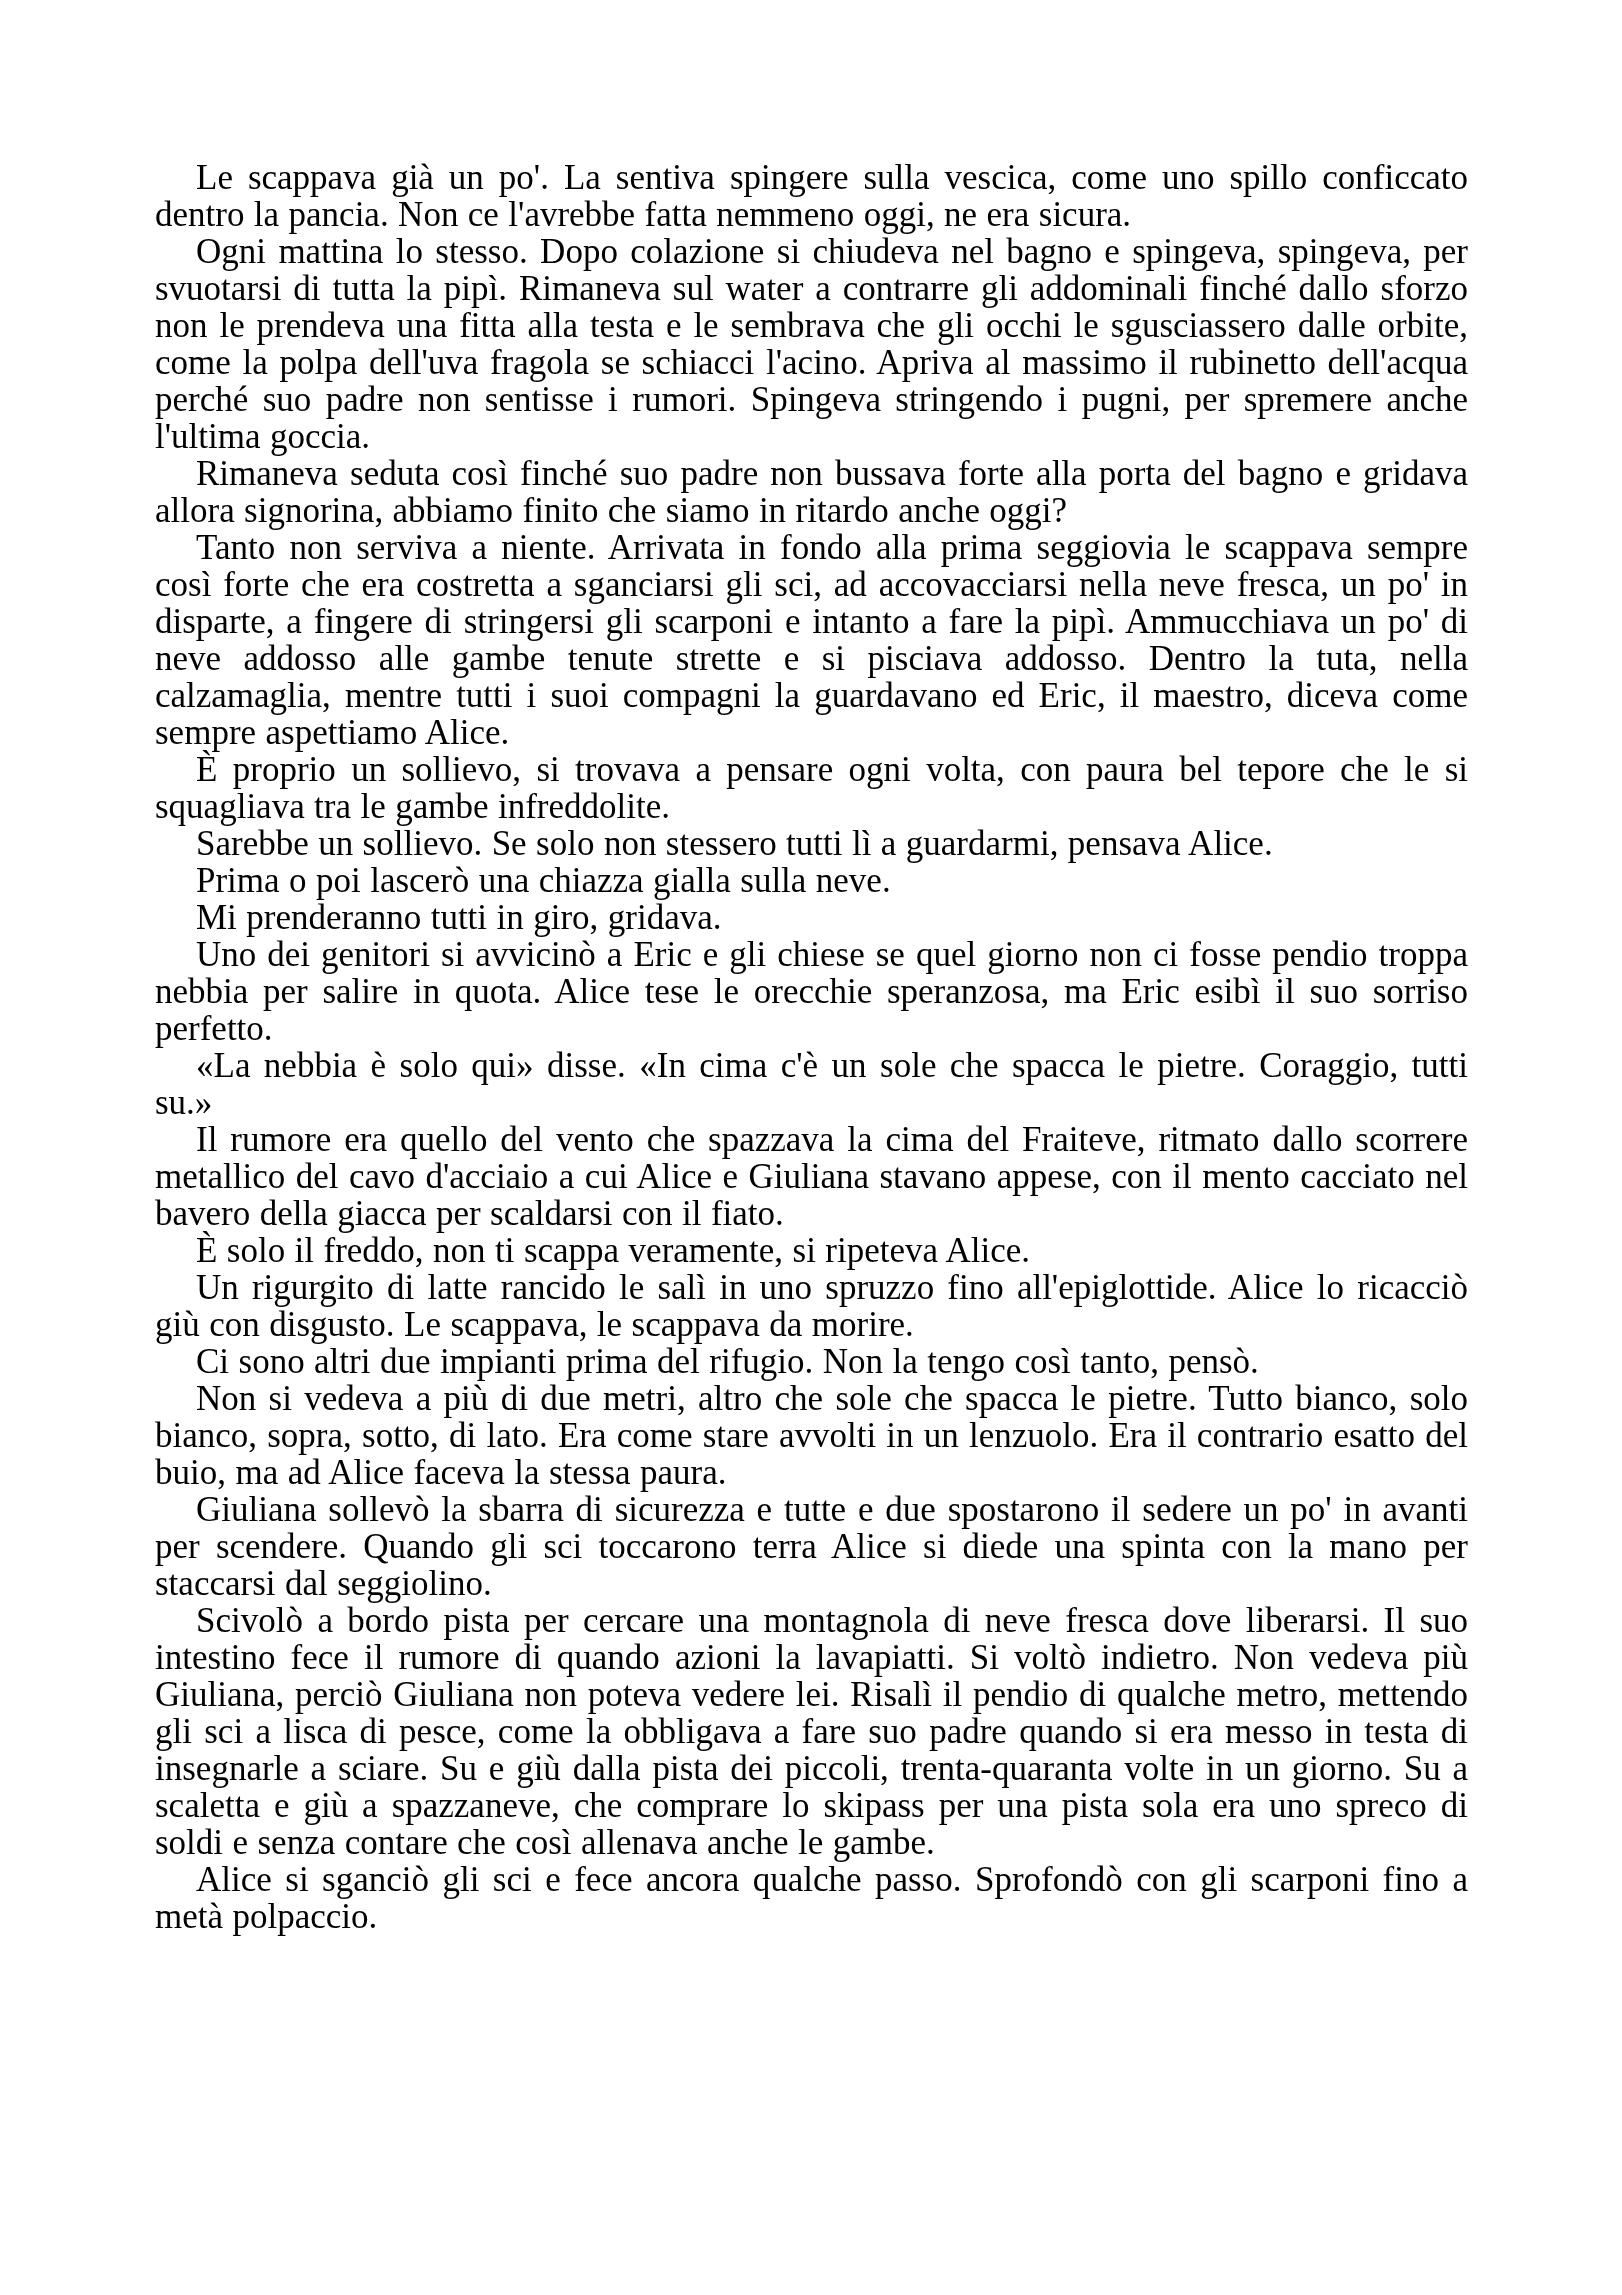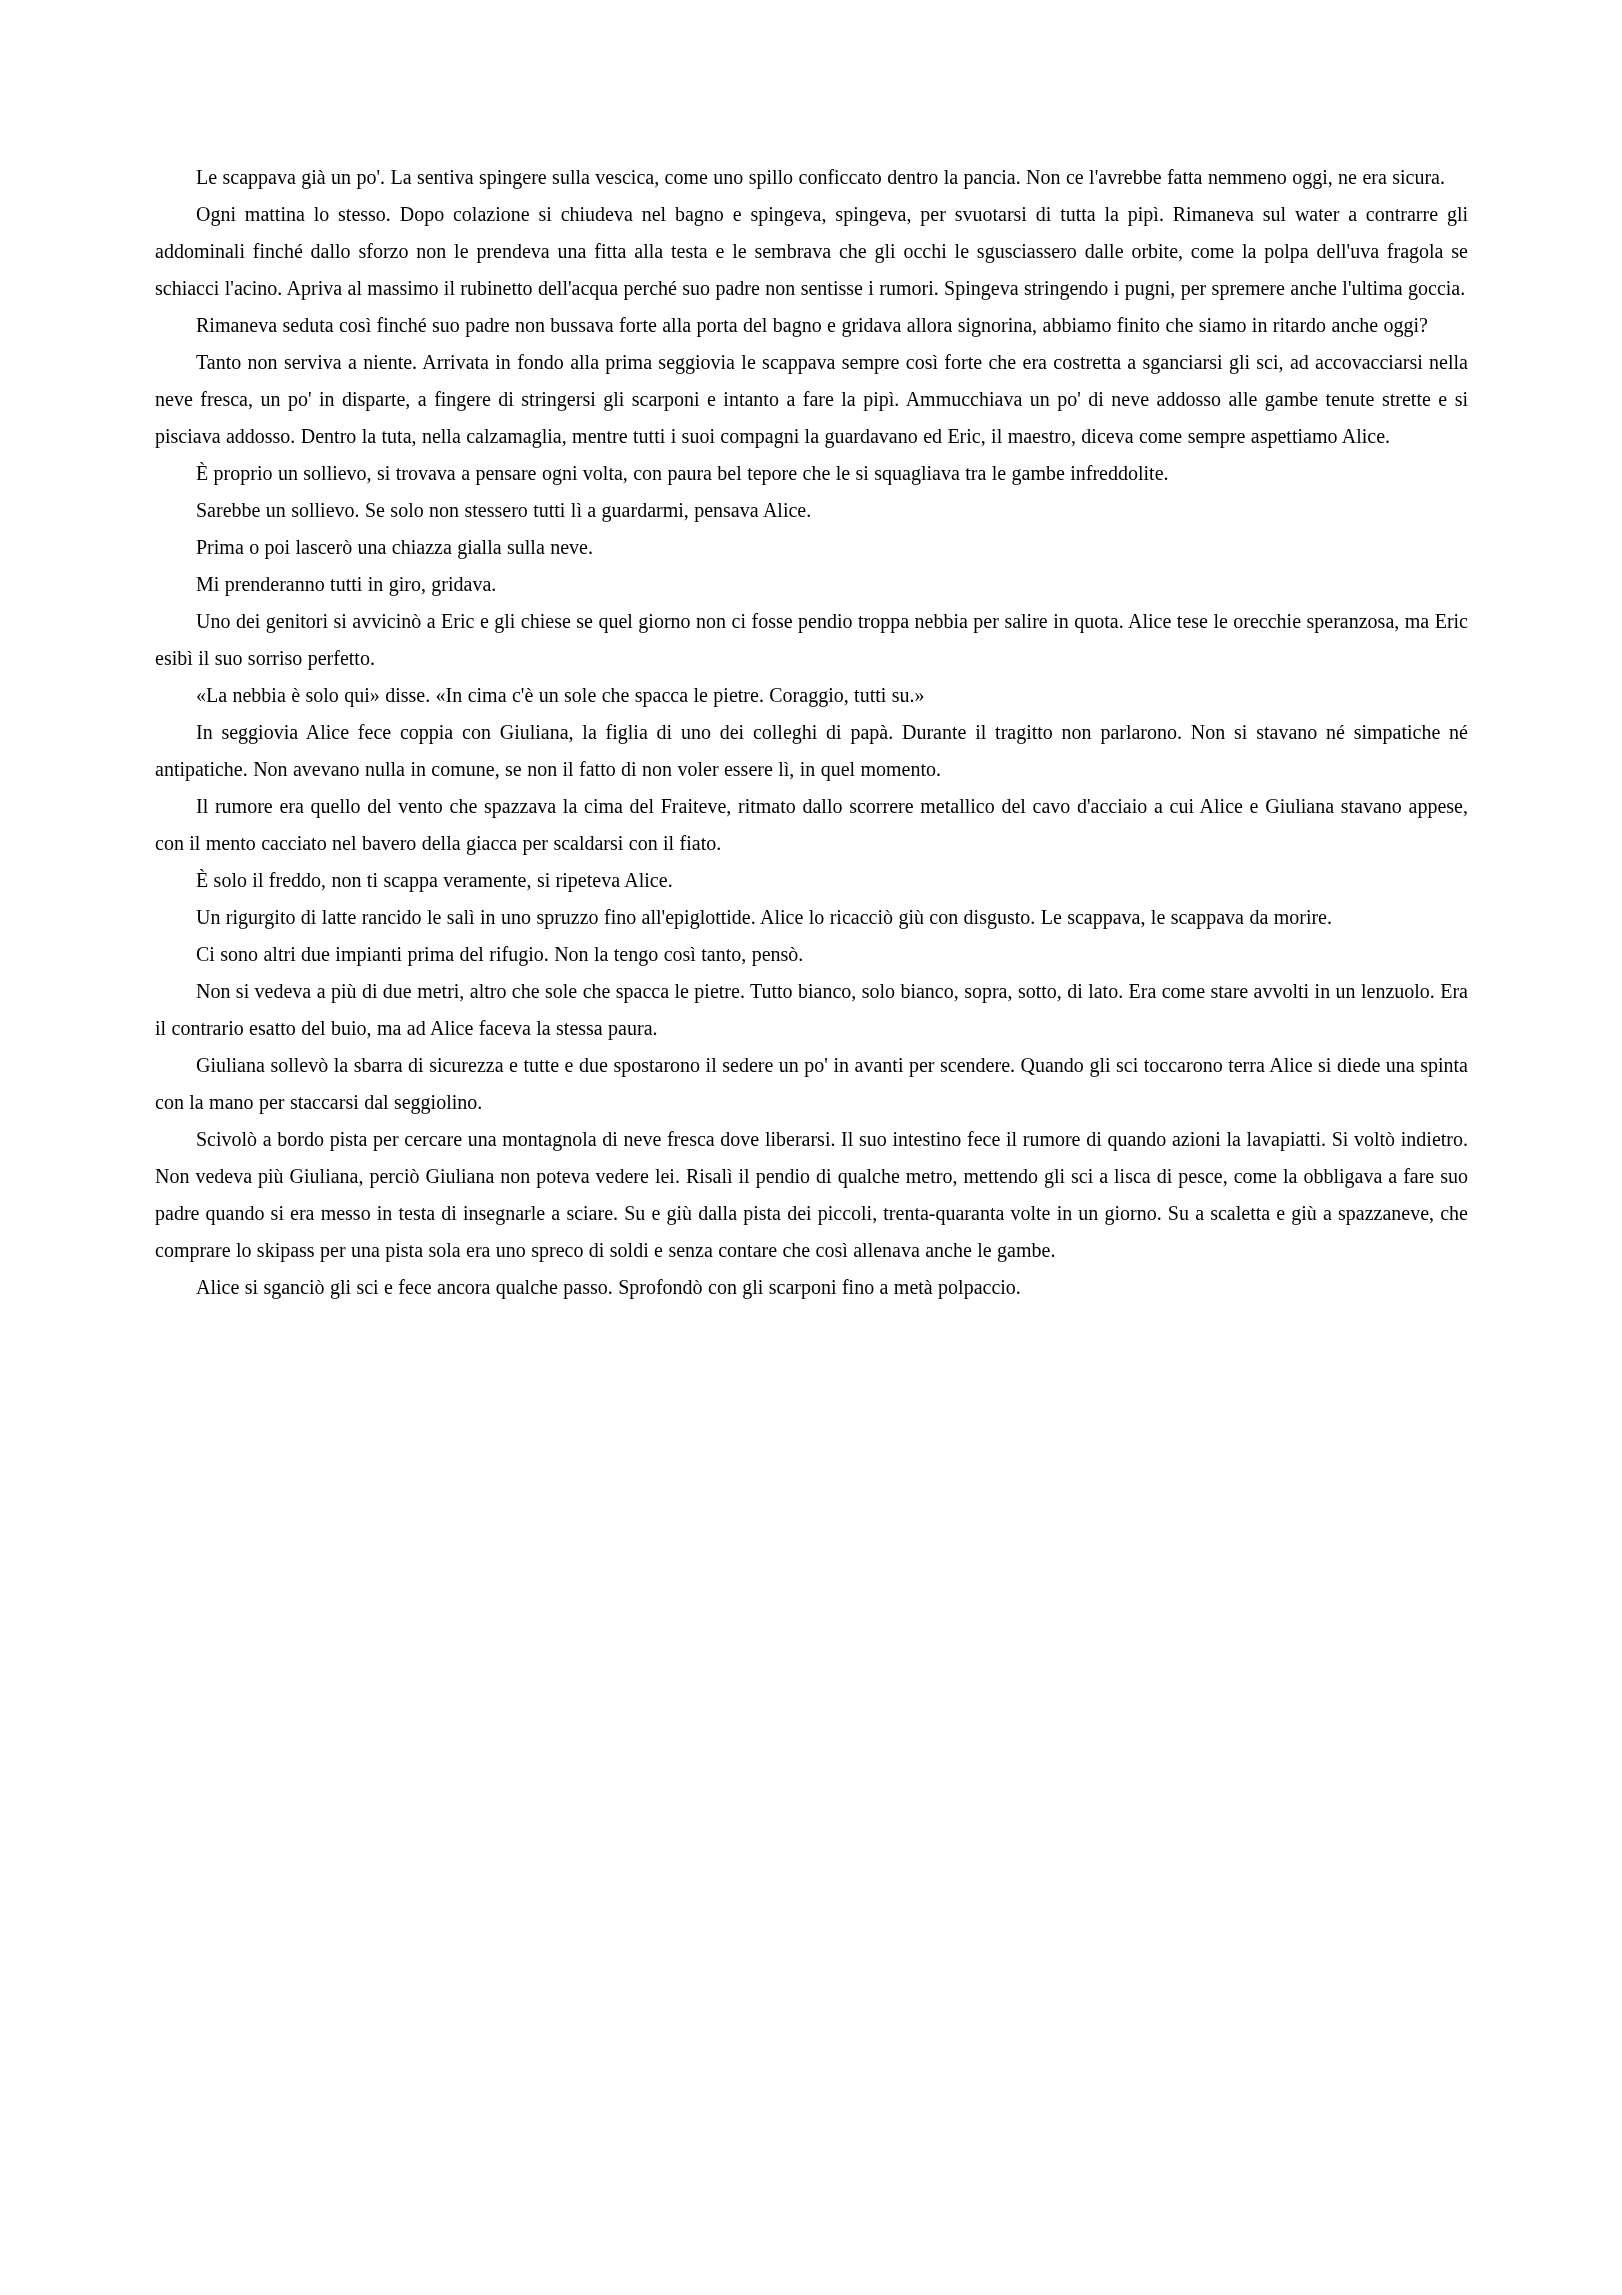--- a/index.html
+++ b/index.html
@@ -15,21 +15,21 @@
     box-sizing: border-box;
     overflow: hidden;
   }
   .text-block {
     position: absolute;
     left: 155px;
     top: 159px;
     width: 1313px;
     color: #000000;
     font-family: "Liberation Serif", serif;
-    font-size: 20px;
+    font-size: 35px;
     line-height: 37px;
   }
   .para {
     margin: 0;
     padding: 0;
     text-align: justify;
     text-indent: 41px;
     word-spacing: 0.02em;
   }
 </style>
@@ -41,21 +41,20 @@
     <p class="para">Le scappava già un po'. La sentiva spingere sulla vescica, come uno spillo conficcato dentro la pancia. Non ce l'avrebbe fatta nemmeno oggi, ne era sicura.</p>
     <p class="para">Ogni mattina lo stesso. Dopo colazione si chiudeva nel bagno e spingeva, spingeva, per svuotarsi di tutta la pipì. Rimaneva sul water a contrarre gli addominali finché dallo sforzo non le prendeva una fitta alla testa e le sembrava che gli occhi le sgusciassero dalle orbite, come la polpa dell'uva fragola se schiacci l'acino. Apriva al massimo il rubinetto dell'acqua perché suo padre non sentisse i rumori. Spingeva stringendo i pugni, per spremere anche l'ultima goccia.</p>
     <p class="para">Rimaneva seduta così finché suo padre non bussava forte alla porta del bagno e gridava allora signorina, abbiamo finito che siamo in ritardo anche oggi?</p>
     <p class="para">Tanto non serviva a niente. Arrivata in fondo alla prima seggiovia le scappava sempre così forte che era costretta a sganciarsi gli sci, ad accovacciarsi nella neve fresca, un po' in disparte, a fingere di stringersi gli scarponi e intanto a fare la pipì. Ammucchiava un po' di neve addosso alle gambe tenute strette e si pisciava addosso. Dentro la tuta, nella calzamaglia, mentre tutti i suoi compagni la guardavano ed Eric, il maestro, diceva come sempre aspettiamo Alice.</p>
     <p class="para">È proprio un sollievo, si trovava a pensare ogni volta, con paura bel tepore che le si squagliava tra le gambe infreddolite.</p>
     <p class="para">Sarebbe un sollievo. Se solo non stessero tutti lì a guardarmi, pensava Alice.</p>
     <p class="para">Prima o poi lascerò una chiazza gialla sulla neve.</p>
     <p class="para">Mi prenderanno tutti in giro, gridava.</p>
     <p class="para">Uno dei genitori si avvicinò a Eric e gli chiese se quel giorno non ci fosse pendio troppa nebbia per salire in quota. Alice tese le orecchie speranzosa, ma Eric esibì il suo sorriso perfetto.</p>
     <p class="para">«La nebbia è solo qui» disse. «In cima c'è un sole che spacca le pietre. Coraggio, tutti su.»</p>
-    <p class="para">In seggiovia Alice fece coppia con Giuliana, la figlia di uno dei colleghi di papà. Durante il tragitto non parlarono. Non si stavano né simpatiche né antipatiche. Non avevano nulla in comune, se non il fatto di non voler essere lì, in quel momento.</p>
     <p class="para">Il rumore era quello del vento che spazzava la cima del Fraiteve, ritmato dallo scorrere metallico del cavo d'acciaio a cui Alice e Giuliana stavano appese, con il mento cacciato nel bavero della giacca per scaldarsi con il fiato.</p>
     <p class="para">È solo il freddo, non ti scappa veramente, si ripeteva Alice.</p>
     <p class="para">Un rigurgito di latte rancido le salì in uno spruzzo fino all'epiglottide. Alice lo ricacciò giù con disgusto. Le scappava, le scappava da morire.</p>
     <p class="para">Ci sono altri due impianti prima del rifugio. Non la tengo così tanto, pensò.</p>
     <p class="para">Non si vedeva a più di due metri, altro che sole che spacca le pietre. Tutto bianco, solo bianco, sopra, sotto, di lato. Era come stare avvolti in un lenzuolo. Era il contrario esatto del buio, ma ad Alice faceva la stessa paura.</p>
     <p class="para">Giuliana sollevò la sbarra di sicurezza e tutte e due spostarono il sedere un po' in avanti per scendere. Quando gli sci toccarono terra Alice si diede una spinta con la mano per staccarsi dal seggiolino.</p>
     <p class="para">Scivolò a bordo pista per cercare una montagnola di neve fresca dove liberarsi. Il suo intestino fece il rumore di quando azioni la lavapiatti. Si voltò indietro. Non vedeva più Giuliana, perciò Giuliana non poteva vedere lei. Risalì il pendio di qualche metro, mettendo gli sci a lisca di pesce, come la obbligava a fare suo padre quando si era messo in testa di insegnarle a sciare. Su e giù dalla pista dei piccoli, trenta-quaranta volte in un giorno. Su a scaletta e giù a spazzaneve, che comprare lo skipass per una pista sola era uno spreco di soldi e senza contare che così allenava anche le gambe.</p>
     <p class="para">Alice si sganciò gli sci e fece ancora qualche passo. Sprofondò con gli scarponi fino a metà polpaccio.</p>
   </div>
 </div>

